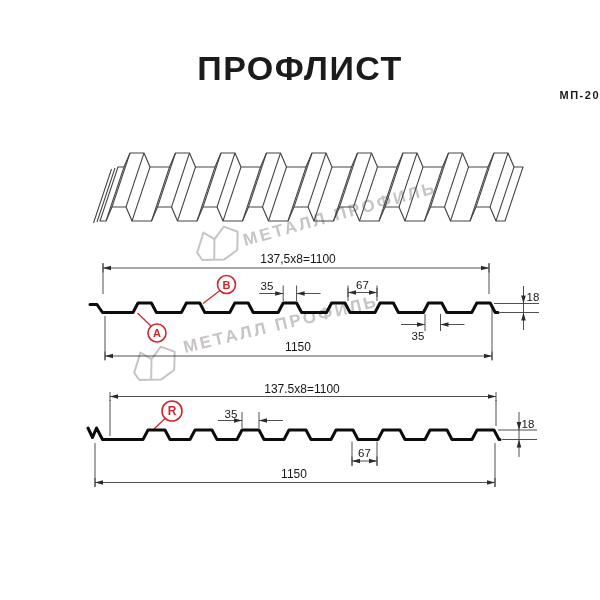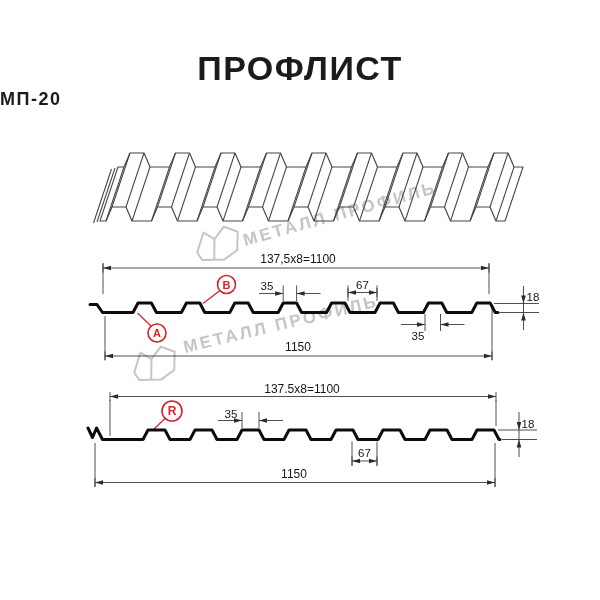--- a/index.html
+++ b/index.html
@@ -1,21 +1,21 @@
 <!DOCTYPE html>
 <html><head>
 <meta charset="utf-8">
 <style>
   html,body{margin:0;padding:0;background:#fff;}
   .page{position:relative;width:600px;height:600px;background:#ffffff;overflow:hidden;
         font-family:"Liberation Sans", sans-serif;}
   .title{position:absolute;top:51px;left:0;width:100%;text-align:center;
          font-size:34px;font-weight:800;letter-spacing:1.5px;color:#1b1b1b;line-height:1;}
-  .subtitle{position:absolute;top:90px;left:0;width:100%;text-align:left;
-         font-size:18px;font-weight:700;letter-spacing:1.5px;color:#1b1b1b;line-height:1;}
+  .subtitle{position:absolute;top:90px;left:0;width:100%;text-align:right;
+         font-size:11px;font-weight:700;letter-spacing:1.5px;color:#1b1b1b;line-height:1;}
   .footer{position:absolute;top:528px;left:0;width:100%;text-align:center;
          font-size:15.5px;font-weight:700;letter-spacing:.4px;color:#202020;line-height:1;}
   svg{position:absolute;left:0;top:0;}
 </style>
 </head>
 <body>
 
 <div class="page">
   <div class="title">ПРОФЛИСТ</div>
   <div class="subtitle">МП-20</div>

